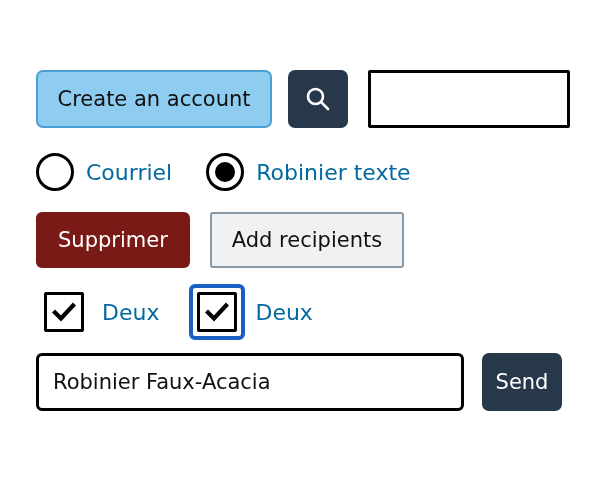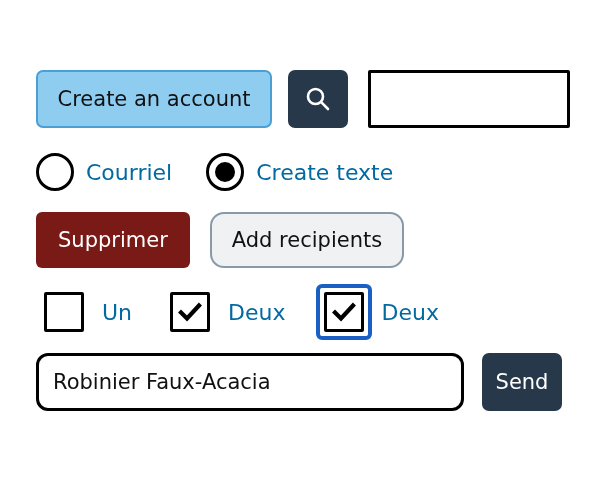--- a/index.html
+++ b/index.html
@@ -139,21 +139,21 @@
     align-items: center;
     justify-content: center;
   }
 
   .btn-addrec {
     height: 56px;
     margin-left: 20px;
     box-sizing: border-box;
     background: #f0f1f2;
     border: 2px solid #8a99a8;
-    border-radius: 14px;
+    border-radius: 3px;
     color: #111111;
     font-size: 21px;
     font-family: "DejaVu Sans", sans-serif;
     padding: 0 20px;
     cursor: pointer;
     white-space: nowrap;
     display: flex;
     align-items: center;
     justify-content: center;
   }
@@ -198,21 +198,21 @@
 
   
   .row-5 { top: 353px; height: 58px; }
 
   .input-message {
     width: 428px;
     height: 58px;
     box-sizing: border-box;
     background: #ffffff;
     border: 3px solid #000000;
-    border-radius: 12px;
+    border-radius: 6px;
     font-size: 21px;
     font-family: "DejaVu Sans", sans-serif;
     color: #111111;
     padding: 0 14px;
     outline: none;
   }
 
   .btn-send {
     width: 80px;
     height: 58px;
@@ -254,43 +254,33 @@
 
   <div class="row row-2">
 
     <div class="radio-group">
       <span class="radio-dot"></span>
       <span class="ctrl-label">Courriel</span>
     </div>
 
     <div class="radio-group">
       <span class="radio-dot checked"></span>
-      <span class="ctrl-label">Create texte</span>
+      <span class="ctrl-label">Robinier texte</span>
     </div>
   </div>
 
   <div class="row row-3">
 
     <button class="btn-delete">Supprimer</button>
 
     <button class="btn-addrec">Add recipients</button>
   </div>
 
   <div class="row row-4">
 
-    <div class="check-group">
-      <span class="check-focus">
-        <span class="check-box unchecked">
-          <svg width="26" height="26" viewBox="0 0 26 26" aria-hidden="true">
-            <polyline points="4,13.5 10,19.5 22,6.5" fill="none" stroke="#000000" stroke-width="4.2" stroke-linecap="square" stroke-linejoin="miter"></polyline>
-          </svg>
-        </span>
-      </span>
-      <span class="ctrl-label">Un</span>
-    </div>
 
     <div class="check-group">
       <span class="check-focus">
         <span class="check-box">
           <svg width="26" height="26" viewBox="0 0 26 26" aria-hidden="true">
             <polyline points="4,13.5 10,19.5 22,6.5" fill="none" stroke="#000000" stroke-width="4.2" stroke-linecap="square" stroke-linejoin="miter"></polyline>
           </svg>
         </span>
       </span>
       <span class="ctrl-label">Deux</span>

